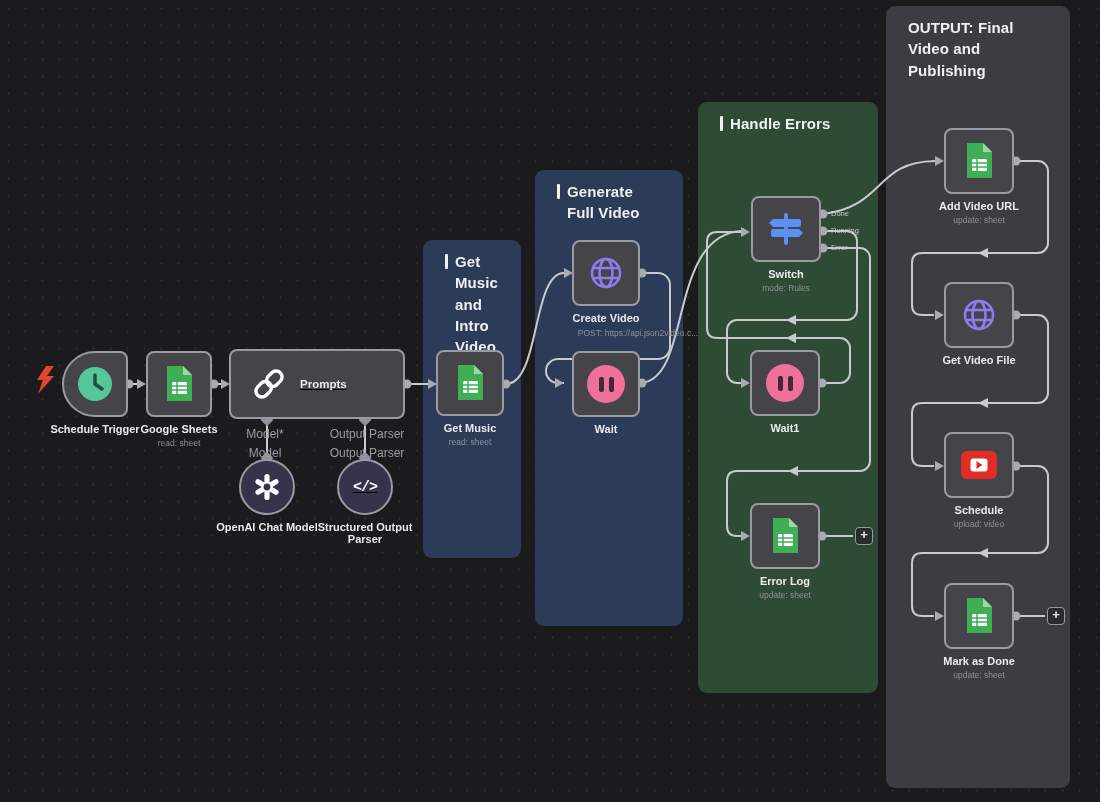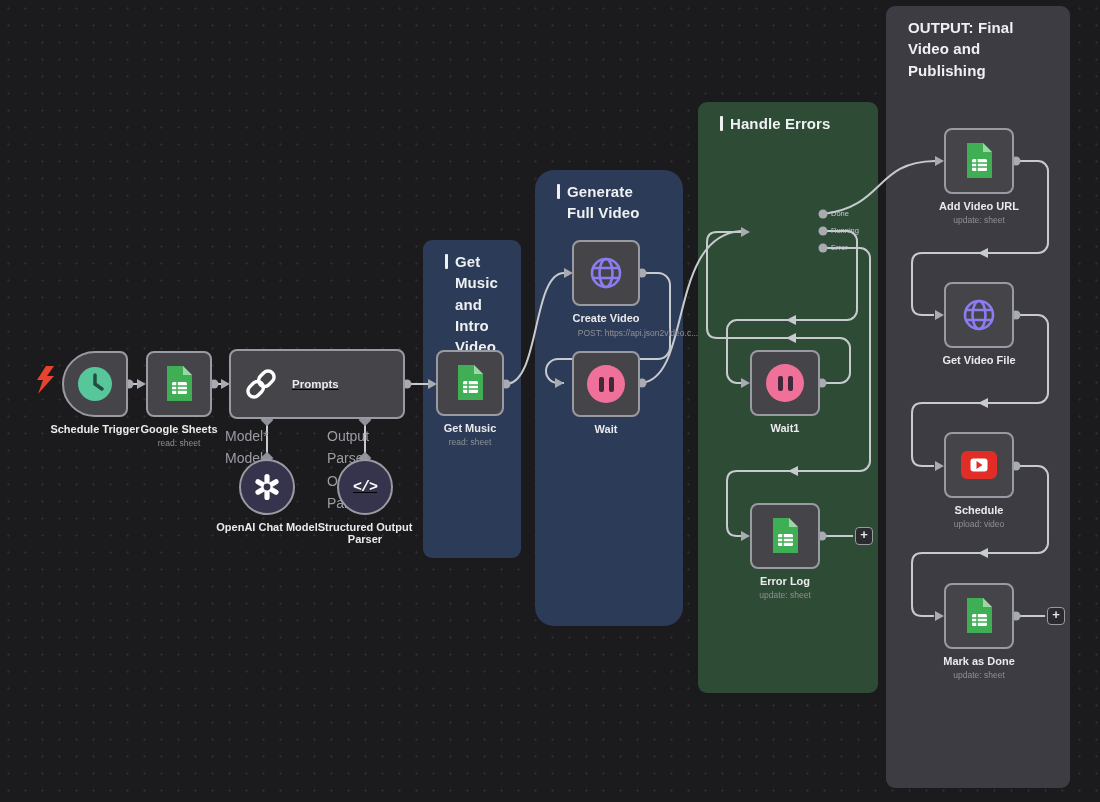--- a/index.html
+++ b/index.html
@@ -6,41 +6,41 @@
   #canvas{
     position:relative; width:1100px; height:802px; overflow:hidden;
     background-color:#1b1b1d;
     background-image:radial-gradient(#2b2b2e 1.1px, transparent 1.4px);
     background-size:17px 17px;
     font-family:"Liberation Sans", sans-serif;
   }
   .group{position:absolute; border-radius:9px; z-index:1;}
   .g-input{left:18px; top:292px; width:392px; height:190px; background:#39393e;}
   .g-music{left:423px; top:240px; width:98px; height:318px; background:#2c3b57;}
-  .g-generate{left:535px; top:170px; width:148px; height:456px; background:#2c3b57;border-radius:19px;}
+  .g-generate{left:535px; top:170px; width:148px; height:456px; background:#2c3b57;}
   .g-errors{left:698px; top:102px; width:180px; height:591px; background:#2e4b36;}
   .g-output{left:886px; top:6px; width:184px; height:782px; background:#3c3c42;}
   .group-title{display:flex; gap:7px; padding:11px 22px; font-size:15px; font-weight:bold;
     color:#eef0f2; line-height:1.42; letter-spacing:.1px;}
   .tbar{flex:none; width:3px; height:15px; margin-top:3px; background:#eef0f2; border-radius:1px;}
   svg.wires{position:absolute; left:0; top:0; z-index:2; pointer-events:none;}
   .node{position:absolute; z-index:3;text-decoration:underline;}
   .nbox{width:100%; height:100%; box-sizing:border-box; background:#454549;
     border:2px solid #9a9ba2; border-radius:8px;
     display:flex; align-items:center; justify-content:center;}
   .trigger .nbox{border-radius:33px 8px 8px 33px;}
   .circle .nbox{border-radius:50%; background:#36344c;}
   .nlabel{position:absolute; top:100%; margin-top:6px; left:50%; transform:translateX(-50%);
     width:150px; text-align:center; font-size:11px; font-weight:600; color:#eaeaed;}
   .nsub{position:absolute; top:100%; margin-top:21px; left:50%; transform:translateX(-50%);
     width:180px; text-align:center; font-size:8.5px; color:#8f9097; white-space:nowrap;
     overflow:hidden; text-overflow:ellipsis;}
   .wide2 .nsub{margin-top:22px;margin-left:32px;}
   .inline-label{font-size:11.5px; font-weight:600; color:#eaeaed; margin-left:13px;}
-  .port-label{position:absolute; z-index:3; font-size:14px; color:#9b9ca4; 
+  .port-label{position:absolute; z-index:3; font-size:12px; color:#9b9ca4; text-align:center;
     width:80px; transform:translateX(-50%); line-height:1.6;}
   .switch-out{position:absolute; z-index:3; font-size:7.5px; color:#c4c8cd; line-height:10px;}
   .plus-btn{position:absolute; z-index:3; width:18px; height:18px; box-sizing:border-box;
     background:#2b2b2f; border:1.5px solid #9a9ba2; border-radius:4px; color:#e6e6e9;
     font-size:13px; line-height:14px; text-align:center; font-weight:bold; cursor:pointer;}
   .yt-icon{width:36px;height:28px;background:#e22d26;border-radius:6px;position:relative;}
   .yt-icon .yt-inner{position:absolute;left:50%;top:50%;transform:translate(-50%,-50%);
     width:17px;height:13px;background:#fff;border-radius:3px;}
   .yt-icon .yt-play{position:absolute;left:50%;top:50%;transform:translate(-42%,-50%);
     width:0;height:0;border-left:6px solid #e22d26;border-top:4px solid transparent;border-bottom:4px solid transparent;}
@@ -186,21 +186,21 @@
         <path d="M19,1 l9,9 h-9 z" fill="#9bd8a5"></path>
         <rect x="8" y="17" width="15" height="12" rx="1.5" fill="#ffffff"></rect>
         <path d="M8,21 h15 M8,25 h15 M13,17 v12" stroke="#3fae54" stroke-width="1.5"></path>
       </svg>
     </div>
     <div class="nlabel">Google Sheets</div>
     <div class="nsub">read: sheet</div>
   </div>
 
   <div class="node" style="left:229px;top:349px;width:176px;height:70px">
-    <div class="nbox" style="justify-content:flex-start;padding-left:12px;">
+    <div class="nbox" style="justify-content:flex-start;padding-left:20px;">
       <svg width="36" height="36" viewBox="0 0 36 36">
         <g transform="rotate(-45 18 18)" stroke="#ffffff" stroke-width="3.4" fill="none">
           <rect x="2" y="12" width="17" height="12" rx="6"></rect>
           <rect x="17" y="12" width="17" height="12" rx="6"></rect>
         </g>
       </svg>
       <span class="inline-label">Prompts</span>
     </div>
   </div>
 
@@ -267,20 +267,33 @@
   <div class="node" style="left:572px;top:351px;width:68px;height:66px">
     <div class="nbox">
       <div class="pause-icon">
           <i></i>
           <i></i>
         </div>
     </div>
     <div class="nlabel">Wait</div>
   </div>
 
+  <div class="node" style="left:751px;top:196px;width:70px;height:66px">
+    <div class="nbox">
+      <svg width="38" height="36" viewBox="0 0 38 36">
+        <g fill="#5e8ff2">
+          <rect x="17" y="2" width="4" height="32" rx="2"></rect>
+          <path d="M6,8 h26 a2,2 0 0 1 2,2 v4 a2,2 0 0 1 -2,2 h-26 l-4,-4 z"></path>
+          <path d="M32,18 h-26 a2,2 0 0 0 -2,2 v4 a2,2 0 0 0 2,2 h26 l4,-4 z"></path>
+        </g>
+      </svg>
+    </div>
+    <div class="nlabel">Switch</div>
+    <div class="nsub">mode: Rules</div>
+  </div>
   <div class="switch-out" style="left:831px;top:209px;">Done</div>
   <div class="switch-out" style="left:831px;top:226px;">Running</div>
   <div class="switch-out" style="left:831px;top:243px;">Error</div>
 
   <div class="node" style="left:750px;top:350px;width:70px;height:66px">
     <div class="nbox">
       <div class="pause-icon">
           <i></i>
           <i></i>
         </div>

